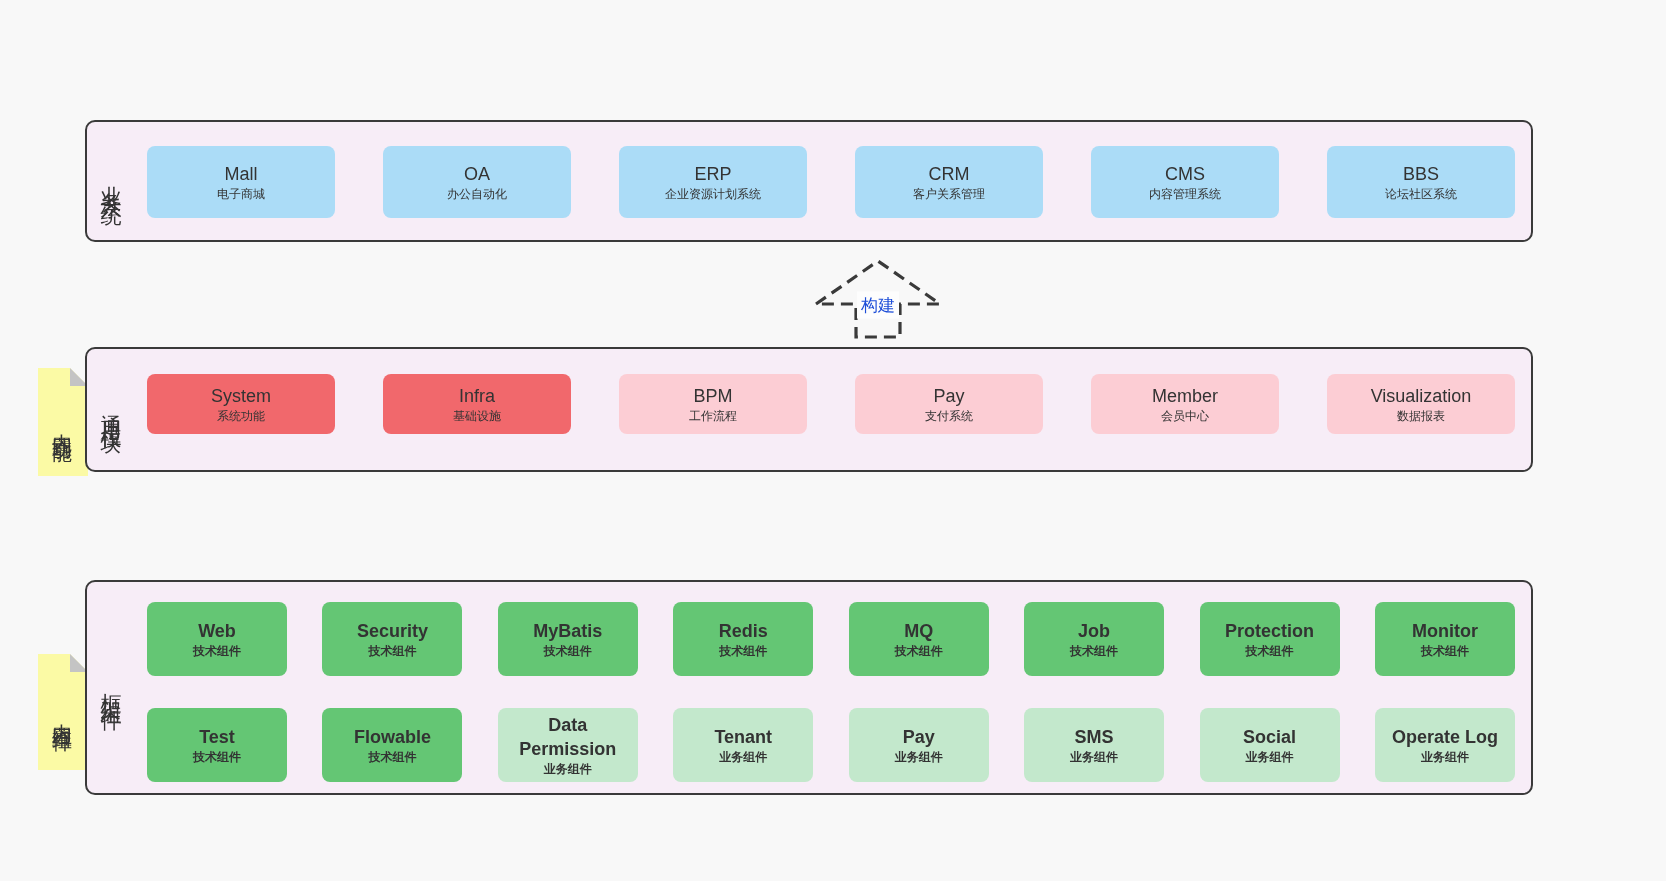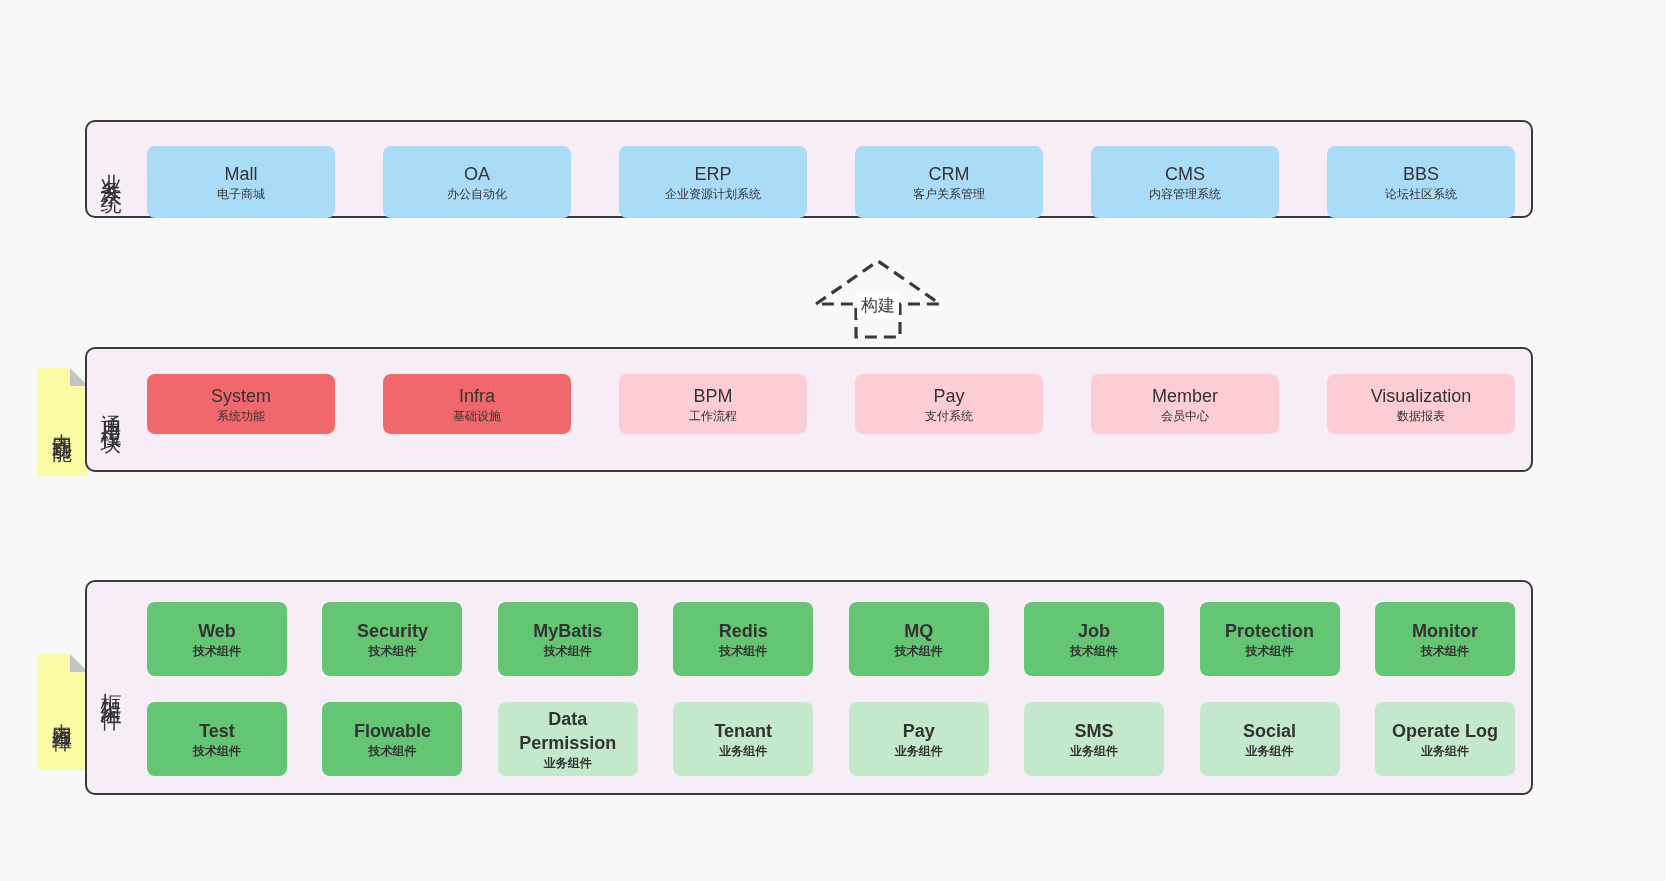--- a/index.html
+++ b/index.html
@@ -18,21 +18,21 @@
   
   .band {
     position: absolute;
     left: 85px;
     width: 1448px;
     background: #f7edf7;
     border: 2px solid #3a3a3a;
     border-radius: 10px;
     box-sizing: border-box;
   }
-  #band-business   { top: 120px; height: 98px; }
+  #band-business   { top: 120px; height: 122px; }
   #band-modules    { top: 347px; height: 125px; }
   #band-components { top: 580px; height: 215px; }
 
   .band-label {
     position: absolute;
     left: 10px;
     top: 50%;
     transform: translateY(-50%);
     writing-mode: vertical-rl;
     text-orientation: upright;
@@ -46,21 +46,21 @@
   .box-row {
     position: absolute;
     left: 60px;
     right: 16px;
     display: flex;
     justify-content: space-between;
   }
   #band-business .box-row { top: 24px; }
   #band-modules  .box-row { top: 25px; }
   #band-components .box-row.row-1 { top: 20px; }
-  #band-components .box-row.row-2 { top: 120px; }
+  #band-components .box-row.row-2 { top: 126px; }
 
   .box {
     border-radius: 8px;
     display: flex;
     flex-direction: column;
     justify-content: center;
     align-items: center;
     text-align: center;
     line-height: 1.35;
     box-sizing: border-box;
@@ -110,21 +110,21 @@
   #arrow-build     { left: 812px; top: 258px; }
   #arrow-implement { left: 823px; top: 490px; }
   .arrow svg { position: absolute; inset: 0; width: 100%; height: 100%; }
   .arrow-label {
     position: absolute;
     left: 50%; top: 57%;
     transform: translate(-50%, -50%);
     background: #fdfdfd;
     padding: 2px 4px;
     font-size: 17px;
-    color: #404040;
+    color: #1d4ed8;
     white-space: nowrap;
   }
 </style>
 </head>
 <body>
 
 <div class="stage">
 
   <div class="sticky" id="sticky-features">
     <div class="sticky-paper"></div>

